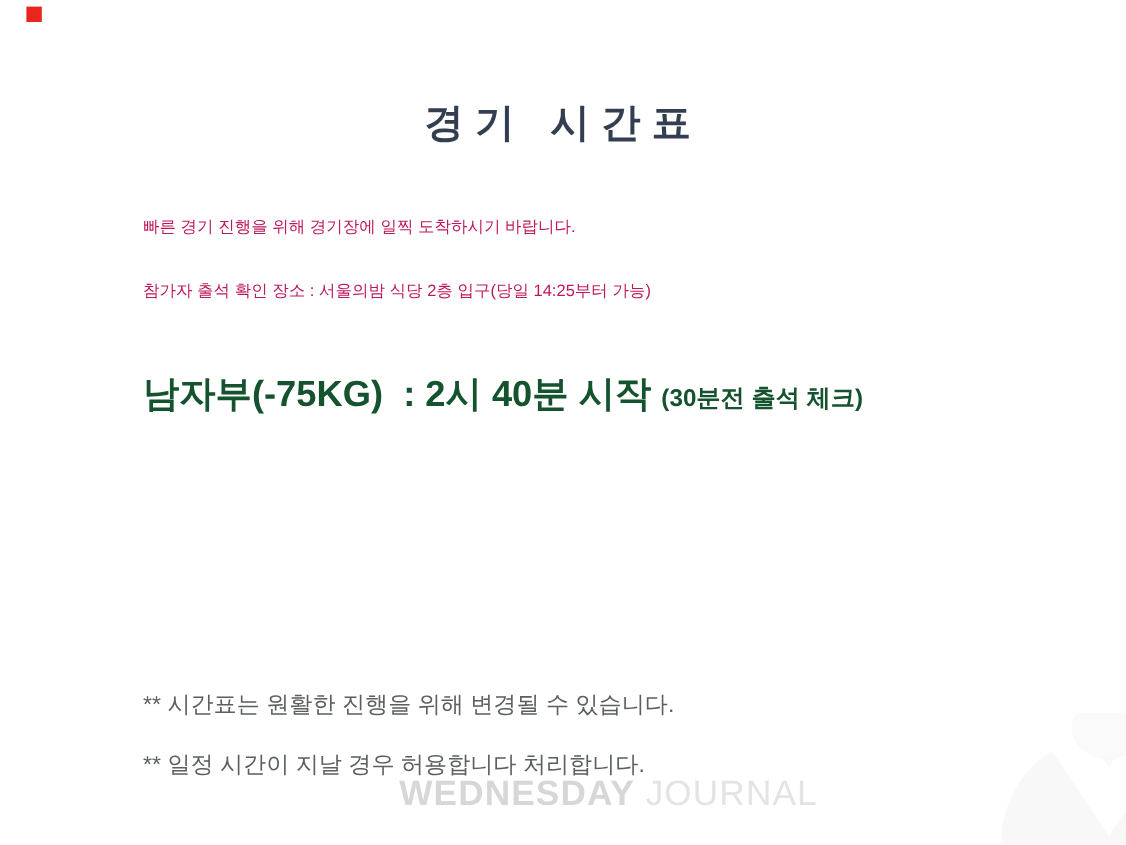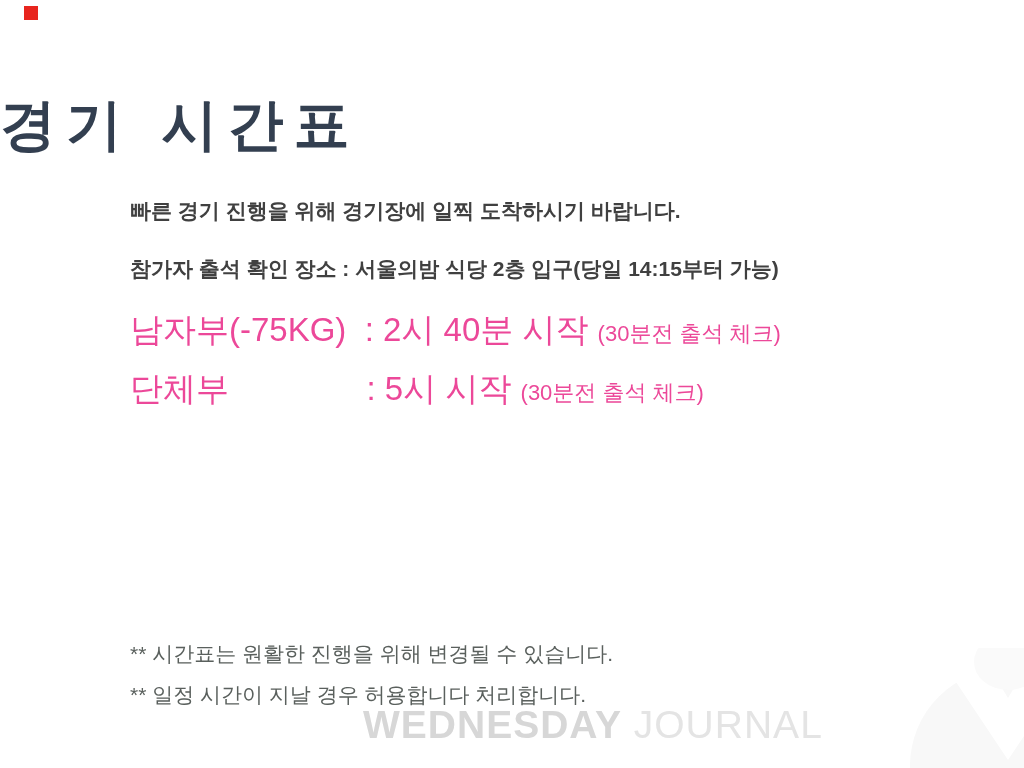--- a/index.html
+++ b/index.html
@@ -10,63 +10,63 @@
     overflow:hidden;
     font-family:"Liberation Sans", sans-serif;
   }
   .red-marker{
     position:absolute;left:24px;top:6px;
     width:14px;height:14px;
     background:#e8251e;
   }
   .title{
     position:absolute;left:0;top:88px;width:1024px;
+    text-align:center;
     font-family:"DejaVu Serif", serif;
     font-weight:bold;
-    font-size:56px;
+    font-size:36px;
     letter-spacing:10px;
     color:#333f50;
     z-index:2;
   }
   .intro-line{
     position:absolute;left:130px;
-    font-size:21px;
-    color:#404040;
+    font-size:15px;
+    color:#be185d;
     white-space:pre;
     z-index:2;
-    font-weight:bold;
   }
   .intro-1{top:197px;}
   .intro-2{top:255px;}
   .schedule{
-    position:absolute;left:130px;top:300px;
-    color:#ec4899;
-    font-weight:normal;
+    position:absolute;left:130px;top:328px;
+    color:#14532d;
+    font-weight:bold;
     z-index:2;
   }
   .sched-line{
     height:59px;
     line-height:59px;
     white-space:pre;
   }
   .sched-main{font-size:33px;}
   .sched-note{font-size:22px;}
   .footnote{
     position:absolute;left:130px;
     font-size:21px;
     color:#5a605d;
     white-space:pre;
     z-index:2;
   }
-  .fn-1{top:640px;}
+  .fn-1{top:626px;}
   .fn-2{top:681px;}
   .fn-3{top:733px;}
   .watermark{
     position:absolute;left:363px;top:703px;
-    font-size:39px;
+    font-size:32px;
     letter-spacing:1px;
     white-space:pre;
     z-index:1;
     user-select:none;
   }
   .wm-bold{font-weight:bold;color:#d7d7d7;}
   .wm-light{font-weight:300;color:#e4e4e4;}
   .corner-logo{
     position:absolute;left:900px;top:648px;
     z-index:0;
@@ -75,25 +75,24 @@
 </head>
 <body>
 
 <div class="slide">
 
   <div class="red-marker"></div>
 
   <div class="title">경기 시간표</div>
 
   <div class="intro-line intro-1">빠른 경기 진행을 위해 경기장에 일찍 도착하시기 바랍니다.</div>
-  <div class="intro-line intro-2">참가자 출석 확인 장소 : 서울의밤 식당 2층 입구(당일 14:15부터 가능)</div>
+  <div class="intro-line intro-2">참가자 출석 확인 장소 : 서울의밤 식당 2층 입구(당일 14:25부터 가능)</div>
 
   <div class="schedule">
     <div class="sched-line"><span class="sched-main">남자부(-75KG)  : 2시 40분 시작 </span><span class="sched-note">(30분전 출석 체크)</span></div>
-    <div class="sched-line"><span class="sched-main">단체부               : 5시 시작 </span><span class="sched-note">(30분전 출석 체크)</span></div>
   </div>
 
   <div class="footnote fn-1">** 시간표는 원활한 진행을 위해 변경될 수 있습니다.</div>
   <div class="footnote fn-2">** 일정 시간이 지날 경우 허용합니다 처리합니다.</div>
 
   <div class="watermark"><span class="wm-bold">WEDNESDAY</span><span class="wm-light"> JOURNAL</span></div>
 
   <svg class="corner-logo" width="200" height="200" viewBox="0 0 200 200" aria-hidden="true">
     <circle cx="108" cy="118" r="98" fill="#f8f8f8"></circle>
     <path d="M 20 -20 L 66 -20 L 108 50 L 150 -20 L 196 -20 L 108 112 Z" fill="#ffffff"></path>

